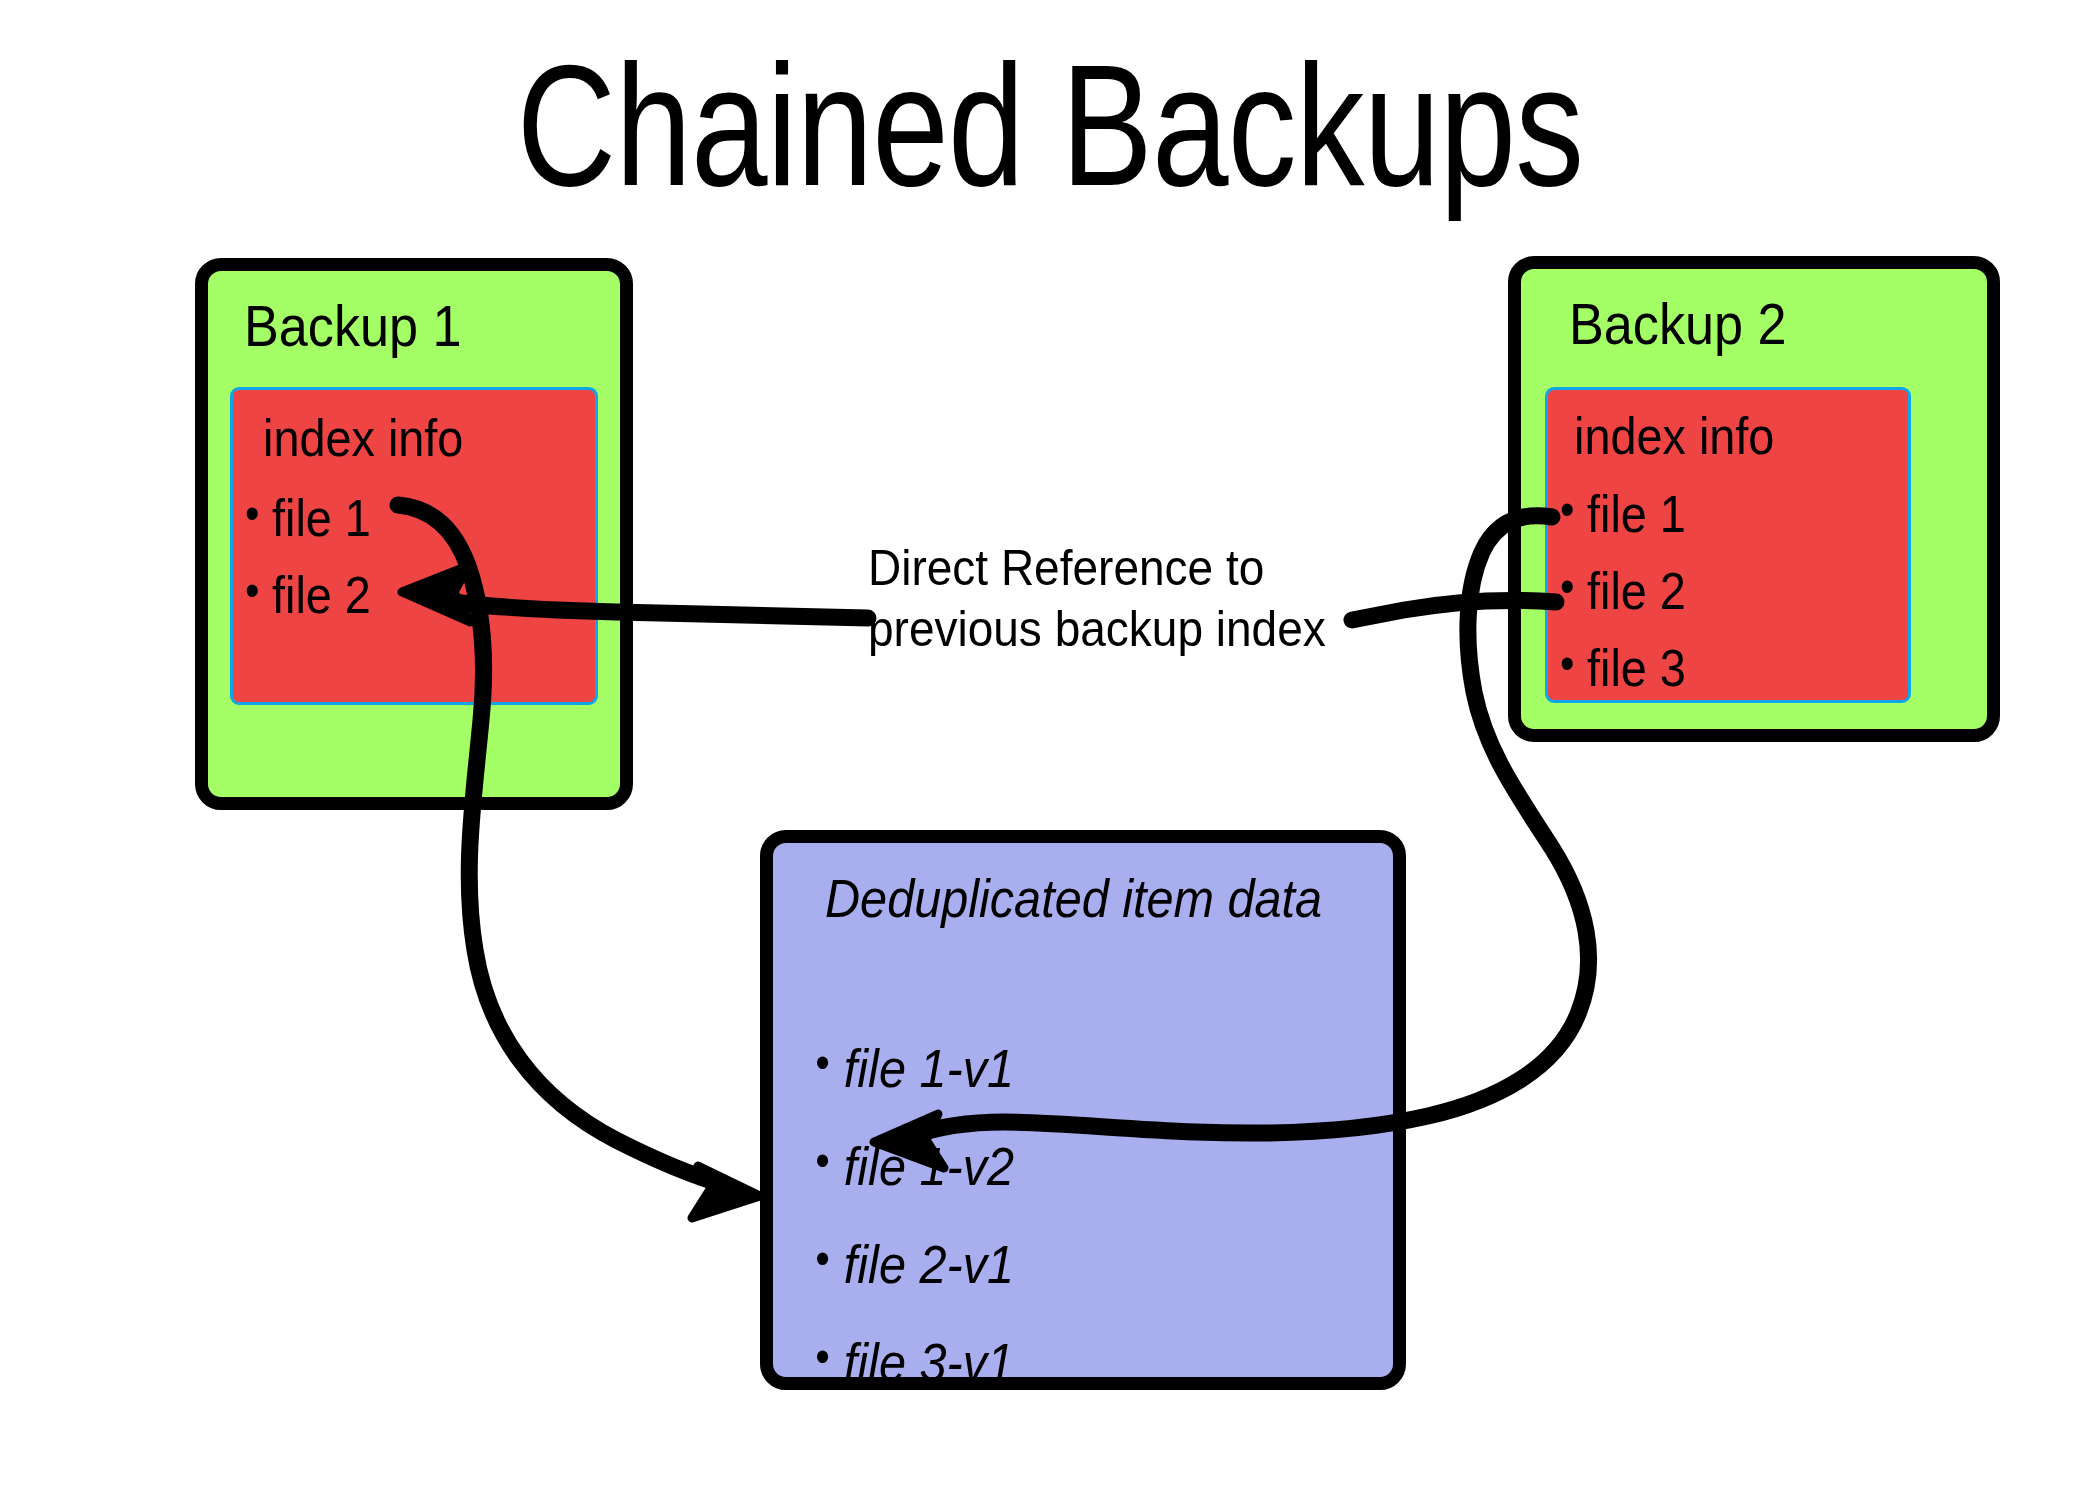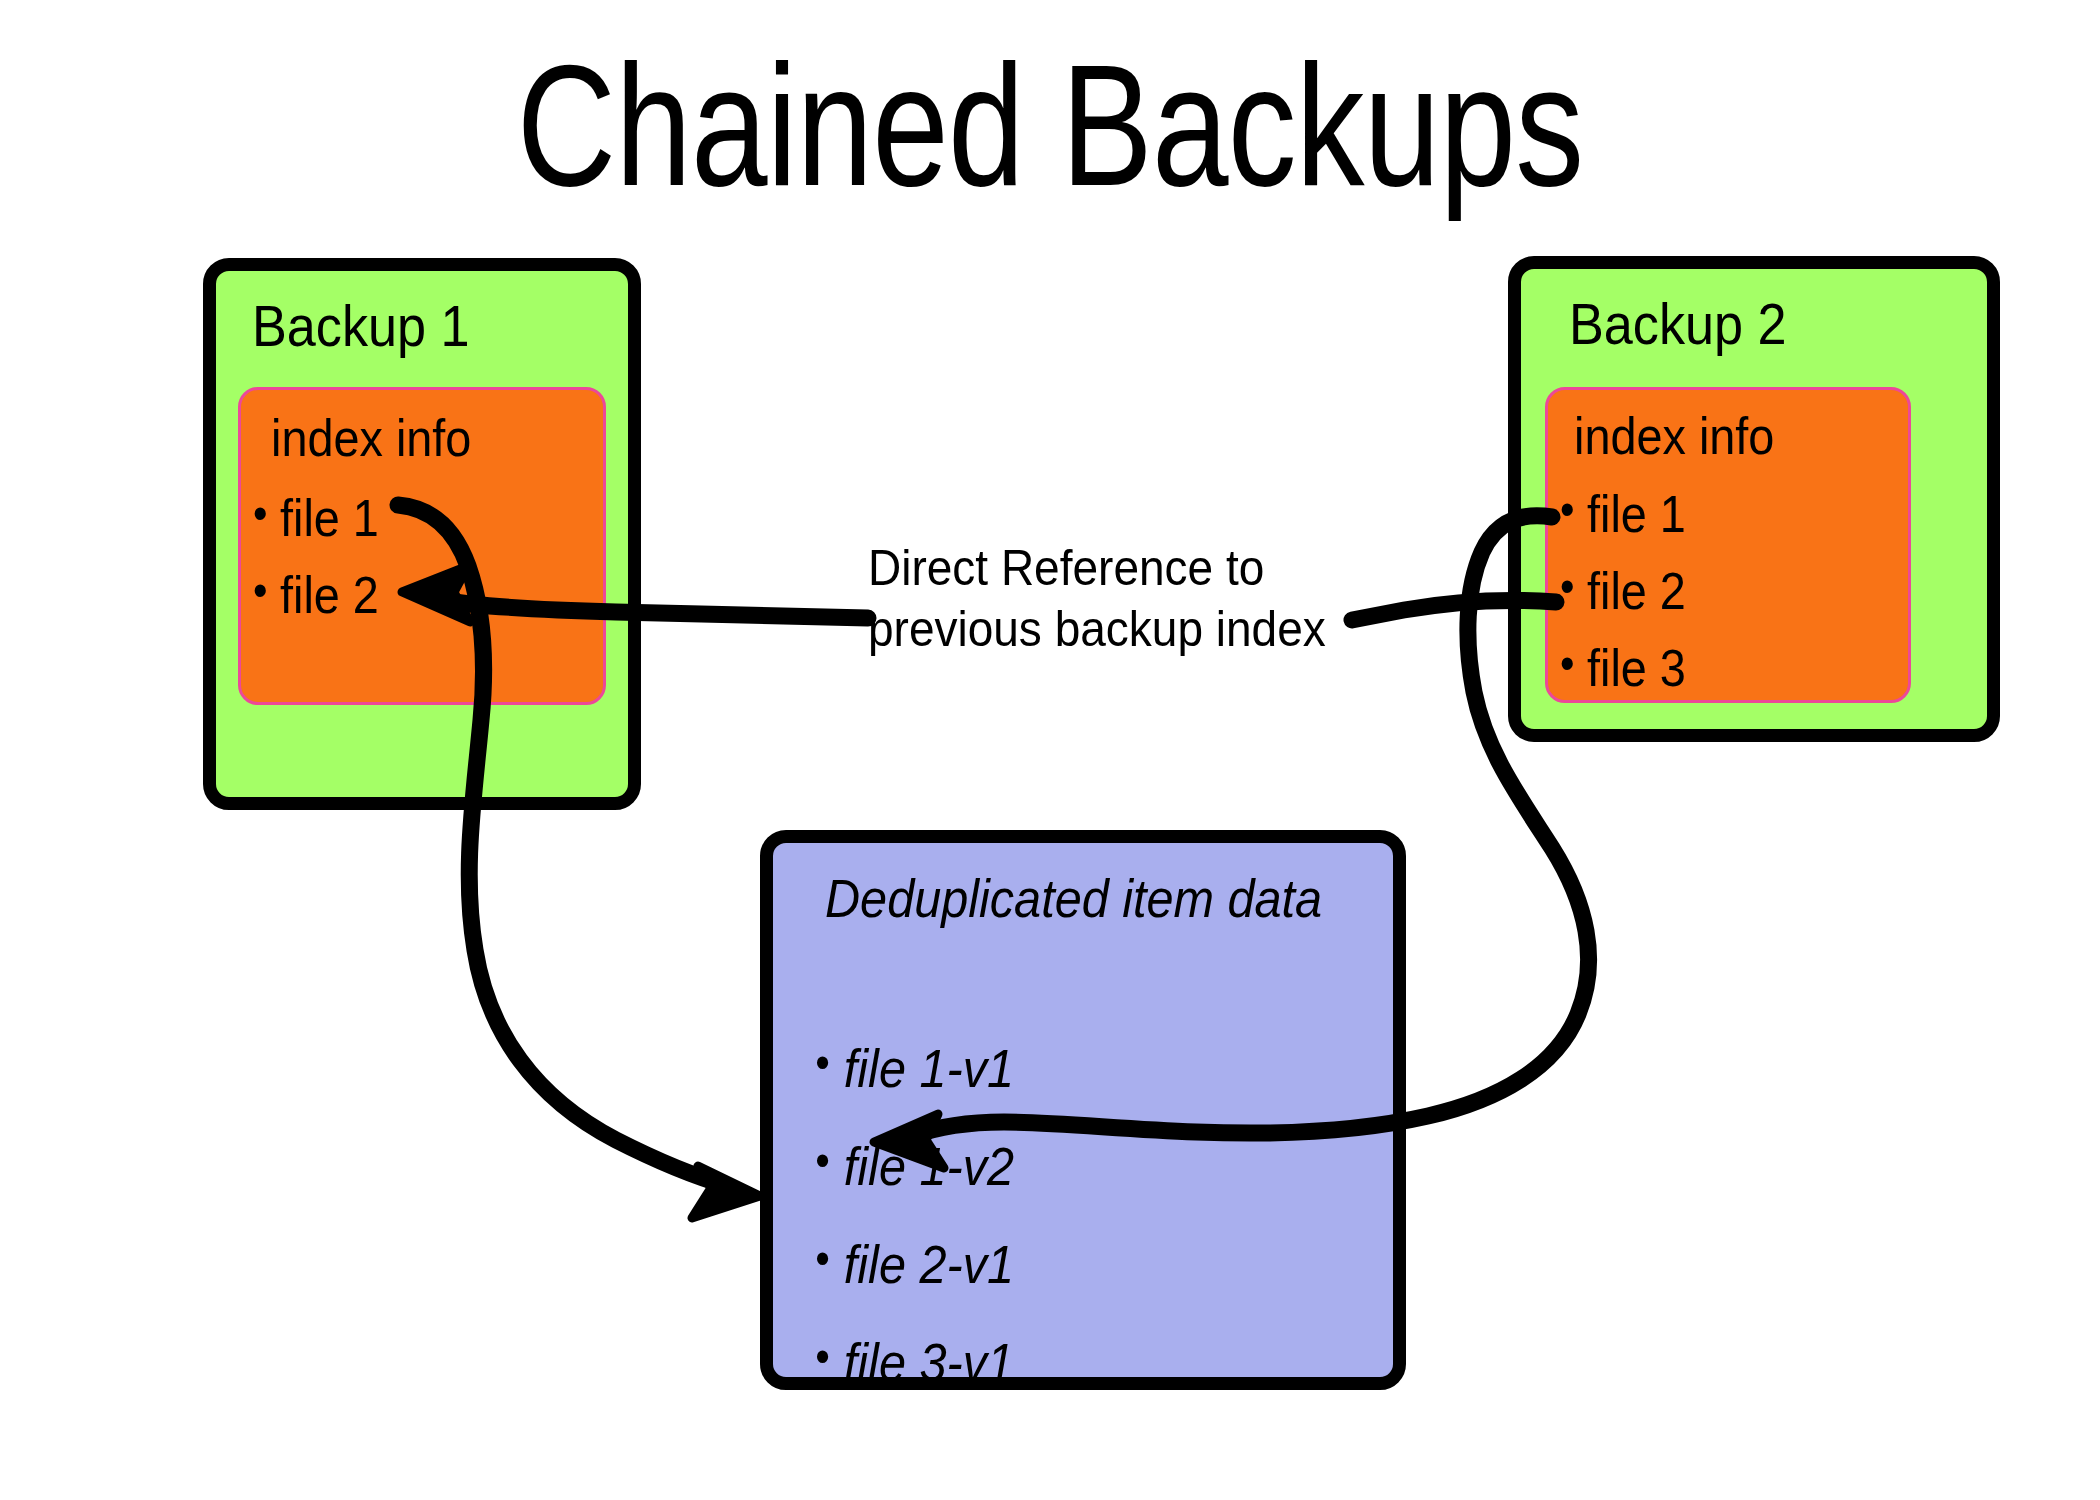--- a/index.html
+++ b/index.html
@@ -58,23 +58,23 @@
     font-weight: 400;
     white-space: nowrap;
     transform: scaleX(0.90);
     transform-origin: 0% 50%;
   }
 
   
   .index-panel {
     position: absolute;
     box-sizing: border-box;
-    background: #f97316;
-    border: 3px solid #ec4899;
-    border-radius: 20px;
+    background: #ef4444;
+    border: 3px solid #0ea5e9;
+    border-radius: 9px;
   }
   .index-heading {
     position: absolute;
     font-size: 52px;
     line-height: 1;
     color: #000000;
     white-space: nowrap;
     transform: scaleX(0.90);
     transform-origin: 0% 50%;
   }
@@ -179,21 +179,21 @@
     stroke-linecap: round;
   }
 </style>
 </head>
 <body>
 
 <div id="stage">
 
   <div id="diagram-title">Chained Backups</div>
 
-  <div class="card green" style="left:195px; top:258px; width:438px; height:552px;margin-left:8px;">
+  <div class="card green" style="left:195px; top:258px; width:438px; height:552px;">
 
     <div class="card-title" style="left:36px; top:26px;">Backup 1</div>
 
     <div class="index-panel" style="left:22px; top:116px; width:368px; height:318px;">
 
       <div class="index-heading" style="left:30px; top:22px;">index info</div>
 
       <ul class="file-list" style="left:12px; top:102px;">
         <li>file 1</li>
         <li>file 2</li>

